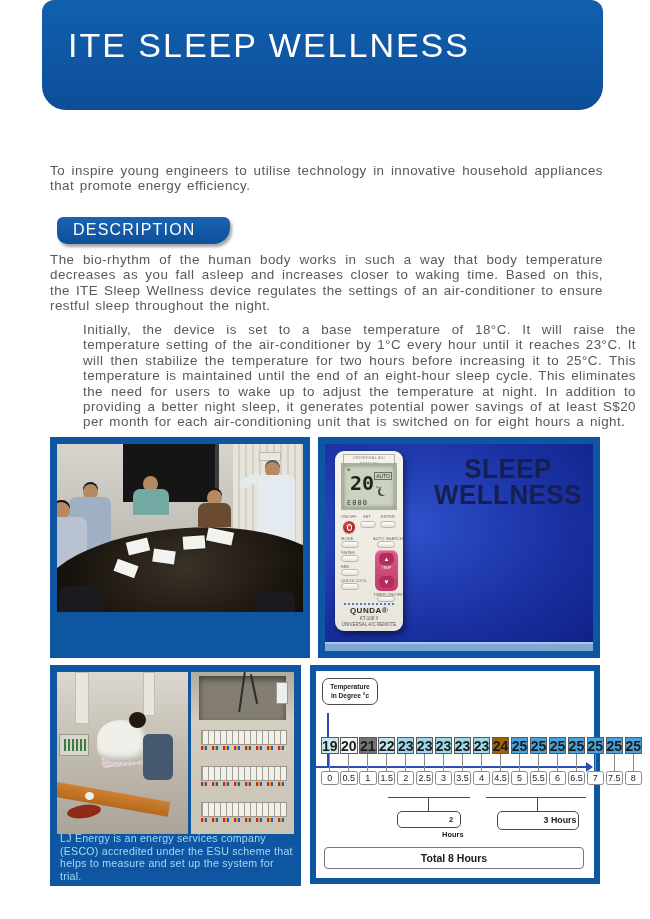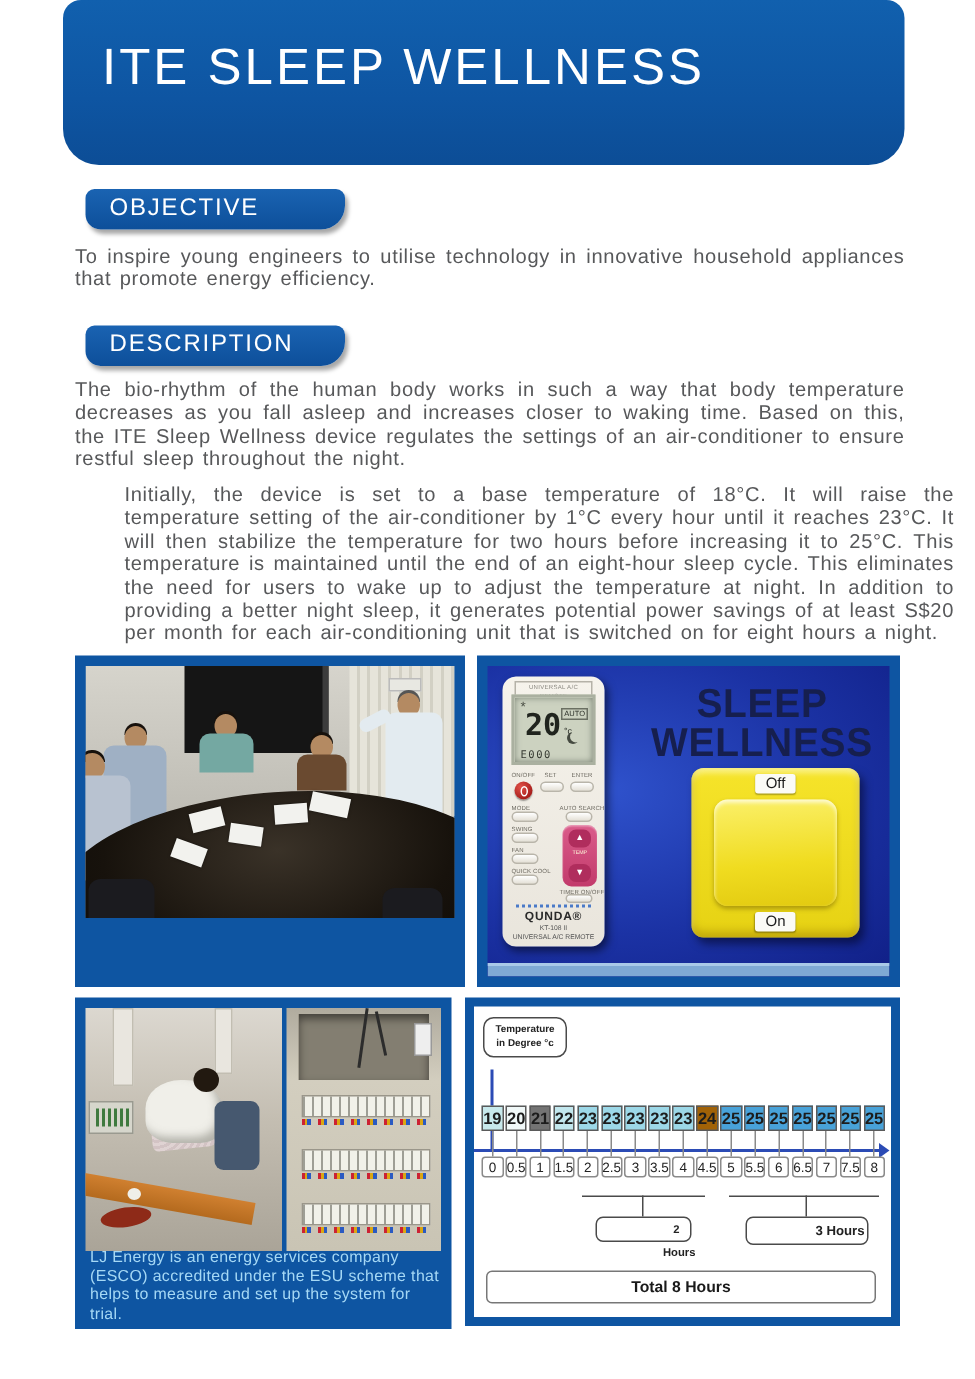--- a/index.html
+++ b/index.html
@@ -143,21 +143,21 @@
   .diag-rel { position:absolute; inset:0; }
   .axis-label { position:absolute; left:6px; top:7px; width:56px; border:1.4px solid #4a4a4a; border-radius:7px;
     background:#fff; font-size:6.6px; font-weight:bold; color:#222; text-align:center; line-height:8.5px; padding:4px 1px; }
   .axis-vline { position:absolute; left:11px; top:42px; width:2px; height:55px; background:#2b4bb5; }
   .axis-hline { position:absolute; left:0; top:95px; width:270px; height:2px; background:#2b4bb5; }
   .axis-arrow { position:absolute; left:270px; top:91px; width:0; height:0;
     border-left:7px solid #2b4bb5; border-top:5px solid transparent; border-bottom:5px solid transparent; }
   #diagram-columns { position:absolute; left:5px; right:4px; top:66px; display:flex; gap:1.4px; }
   .diag-col { flex:1; display:flex; flex-direction:column; align-items:center; }
   .temp-box { width:100%; height:17px; border:1px solid #5a5a5a; display:flex; align-items:center; justify-content:center;
-    font-size:11px; font-weight:bold; color:#1c1c1c; }
+    font-size:14px; font-weight:bold; color:#1c1c1c; }
   .connector { width:1px; height:17px; background:#8a8a8a; }
   .hour-box { width:100%; height:14px; border:1px solid #8a8a8a; border-radius:2.5px; background:#fff;
     display:flex; align-items:center; justify-content:center; font-size:9px; color:#222; }
   .bracket-line { position:absolute; top:126px; height:1.4px; background:#4a4a4a; }
   .bracket-tick { position:absolute; top:126px; width:1.4px; height:14px; background:#4a4a4a; }
   .bracket-box { position:absolute; top:140px; border:1.2px solid #4a4a4a; border-radius:5px; background:#fff;
     font-weight:bold; color:#222; text-align:center;padding-left:44px; }
   #bracket2h-line { left:72px; width:82px; } #bracket2h-tick { left:112px; }
   #bracket2h-box { left:81px; width:64px; height:17px; font-size:7.5px; line-height:15px; }
   #bracket3h-line { left:170px; width:100px; } #bracket3h-tick { left:221px; }
@@ -168,23 +168,20 @@
 </style>
 </head>
 <body>
 
 <div id="page">
 
   <div class="header-banner">
     <div class="header-title">ITE SLEEP WELLNESS</div>
   </div>
 
-  <div class="sec-banner" id="objective-banner">
-    <span>OBJECTIVE</span>
-  </div>
   <div class="body-text" id="objective-text">To inspire young engineers to utilise technology in innovative household appliances that promote energy efficiency.</div>
 
   <div class="sec-banner" id="description-banner">
     <span>DESCRIPTION</span>
   </div>
   <div class="body-text" id="desc-para1">The bio-rhythm of the human body works in such a way that body temperature decreases as you fall asleep and increases closer to waking time. Based on this, the ITE Sleep Wellness device regulates the settings of an air-conditioner to ensure restful sleep throughout the night.</div>
   <div class="body-text" id="desc-para2">Initially, the device is set to a base temperature of 18°C. It will raise the temperature setting of the air-conditioner by 1°C every hour until it reaches 23°C. It will then stabilize the temperature for two hours before increasing it to 25°C. This temperature is maintained until the end of an eight-hour sleep cycle. This eliminates the need for users to wake up to adjust the temperature at night. In addition to providing a better night sleep, it generates potential power savings of at least S$20 per month for each air-conditioning unit that is switched on for eight hours a night.</div>
 
   <div class="pframe" id="photo-meeting">
     <div class="scene">
@@ -271,25 +268,20 @@
         </div>
         <div class="r-lbl" style="left:38px;top:141px;">TIMER ON/OFF</div>
         <div class="r-pill" style="left:42px;top:145px;width:18px;height:6px;"></div>
 
         <div class="r-blueline"></div>
         <div class="r-brand">QUNDA®</div>
         <div class="r-model">KT-108 II</div>
         <div class="r-sub">UNIVERSAL A/C REMOTE</div>
       </div>
 
-      <div class="switch">
-        <div class="switch-rocker"></div>
-        <div class="switch-label off">Off</div>
-        <div class="switch-label on">On</div>
-      </div>
 
       <div class="dev-strip"></div>
     </div>
   </div>
 
   <div class="pframe" id="photo-install">
     <div class="inst-inner">
       <div class="subphoto" id="worker-photo">
         <div class="wk-pillar" style="left:18px;top:0;width:14px;height:52px;"></div>
         <div class="wk-pillar" style="left:86px;top:0;width:12px;height:44px;"></div>

